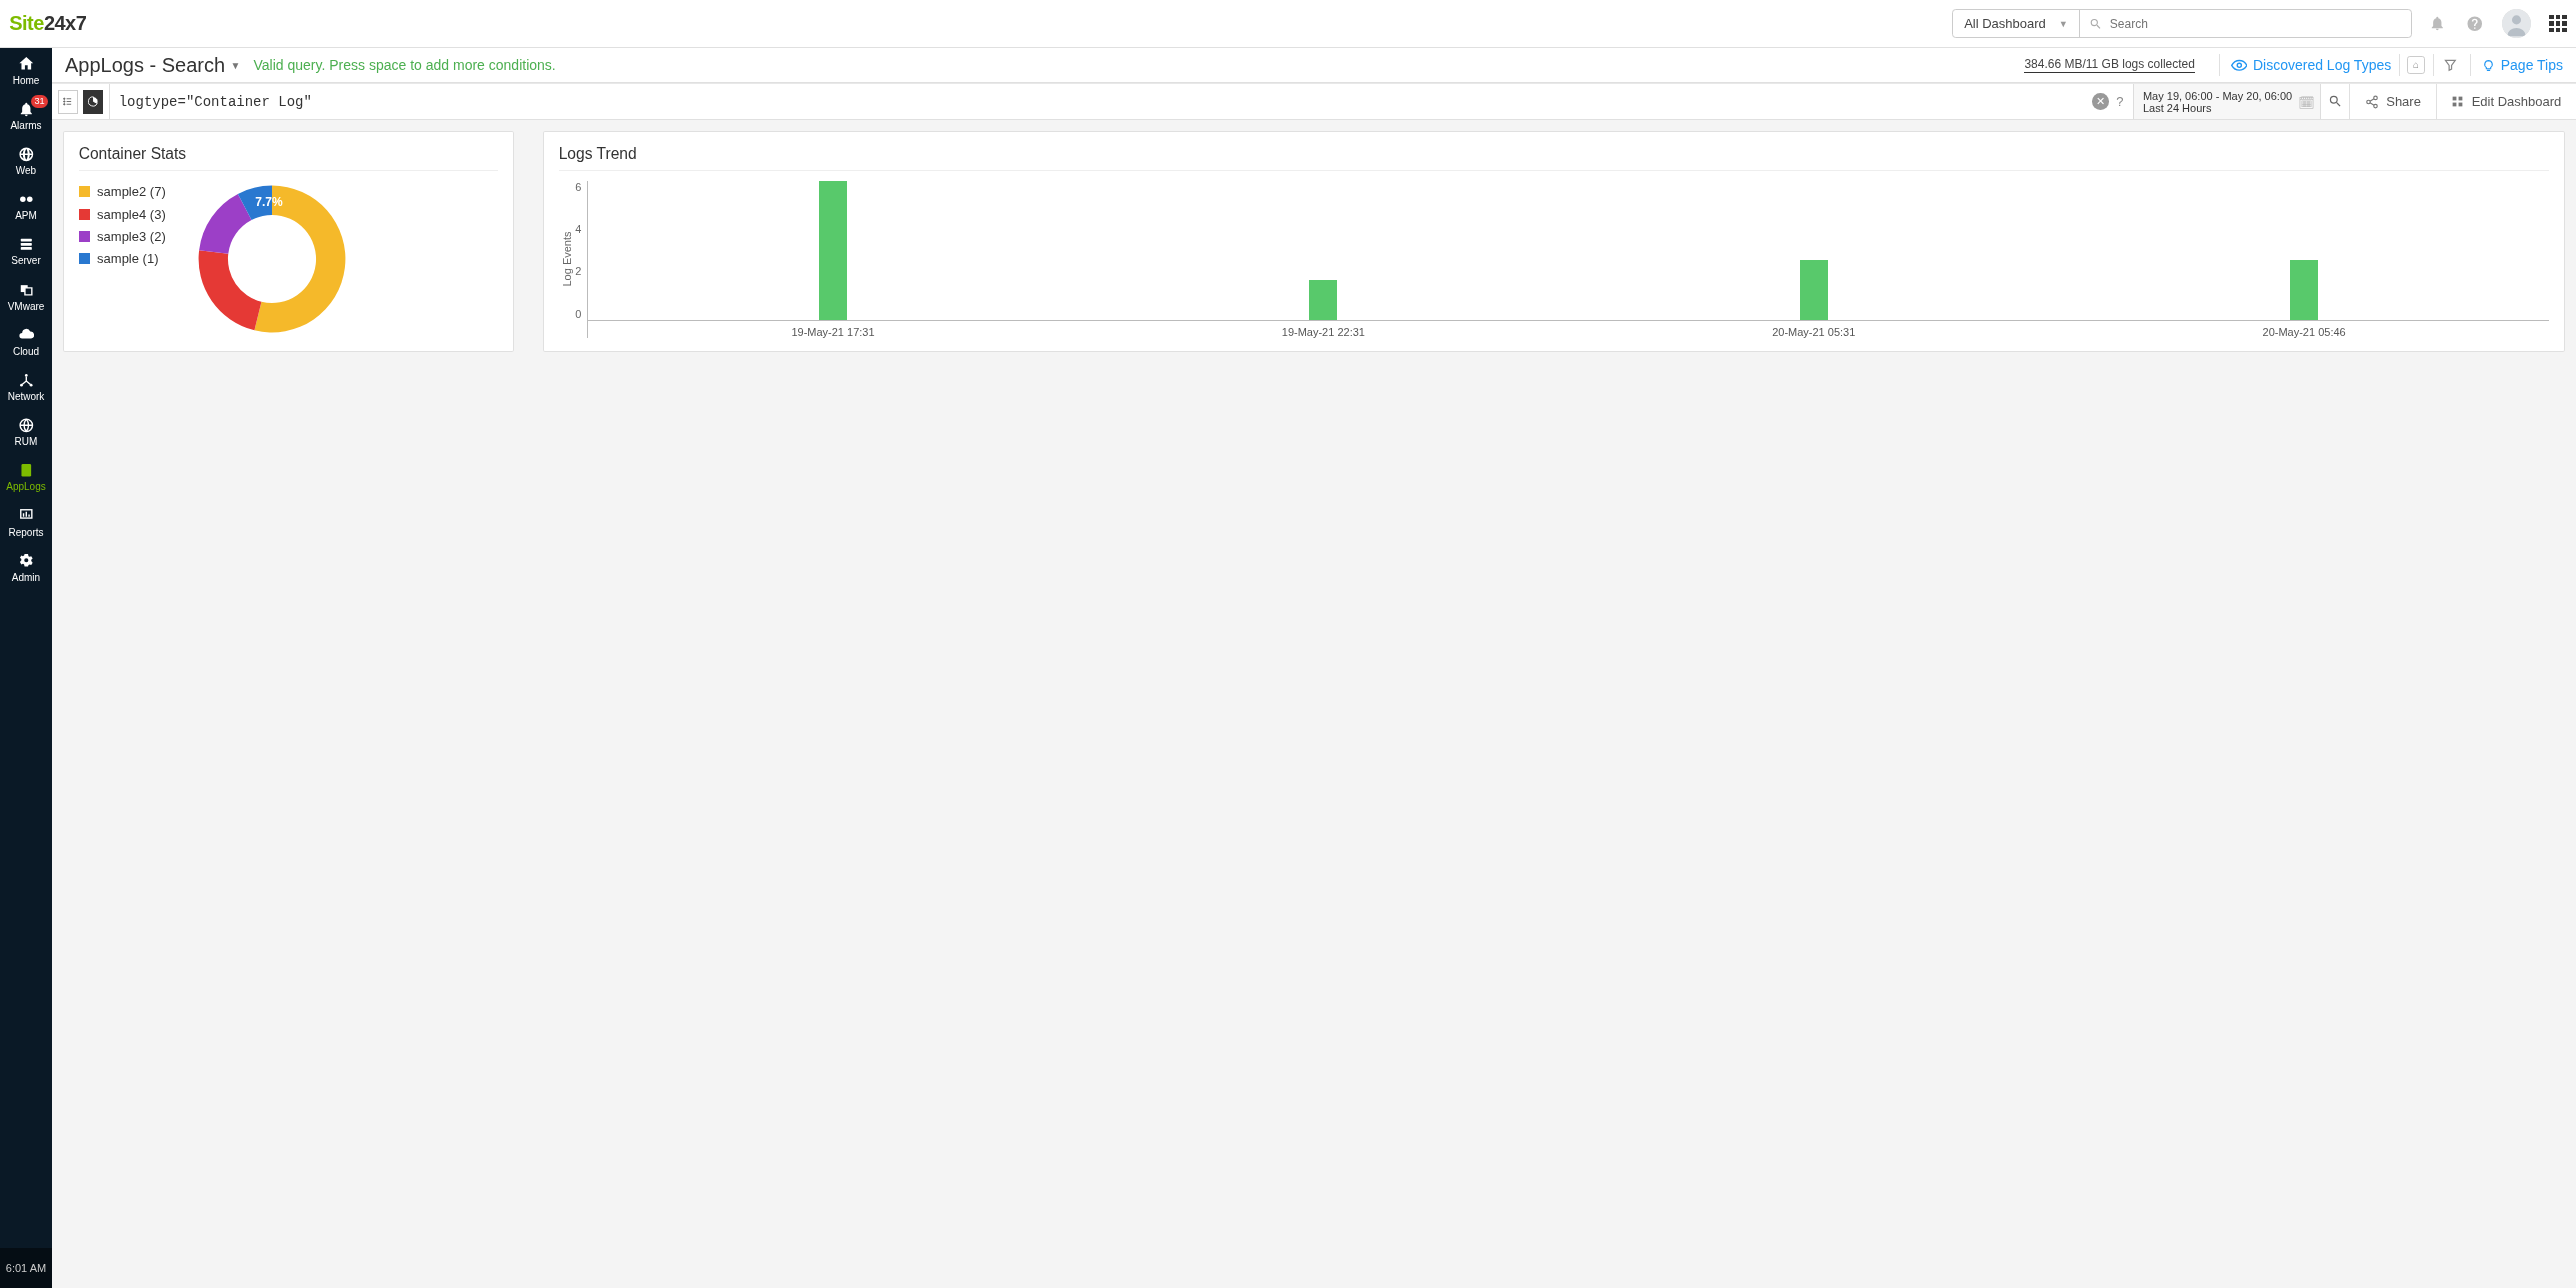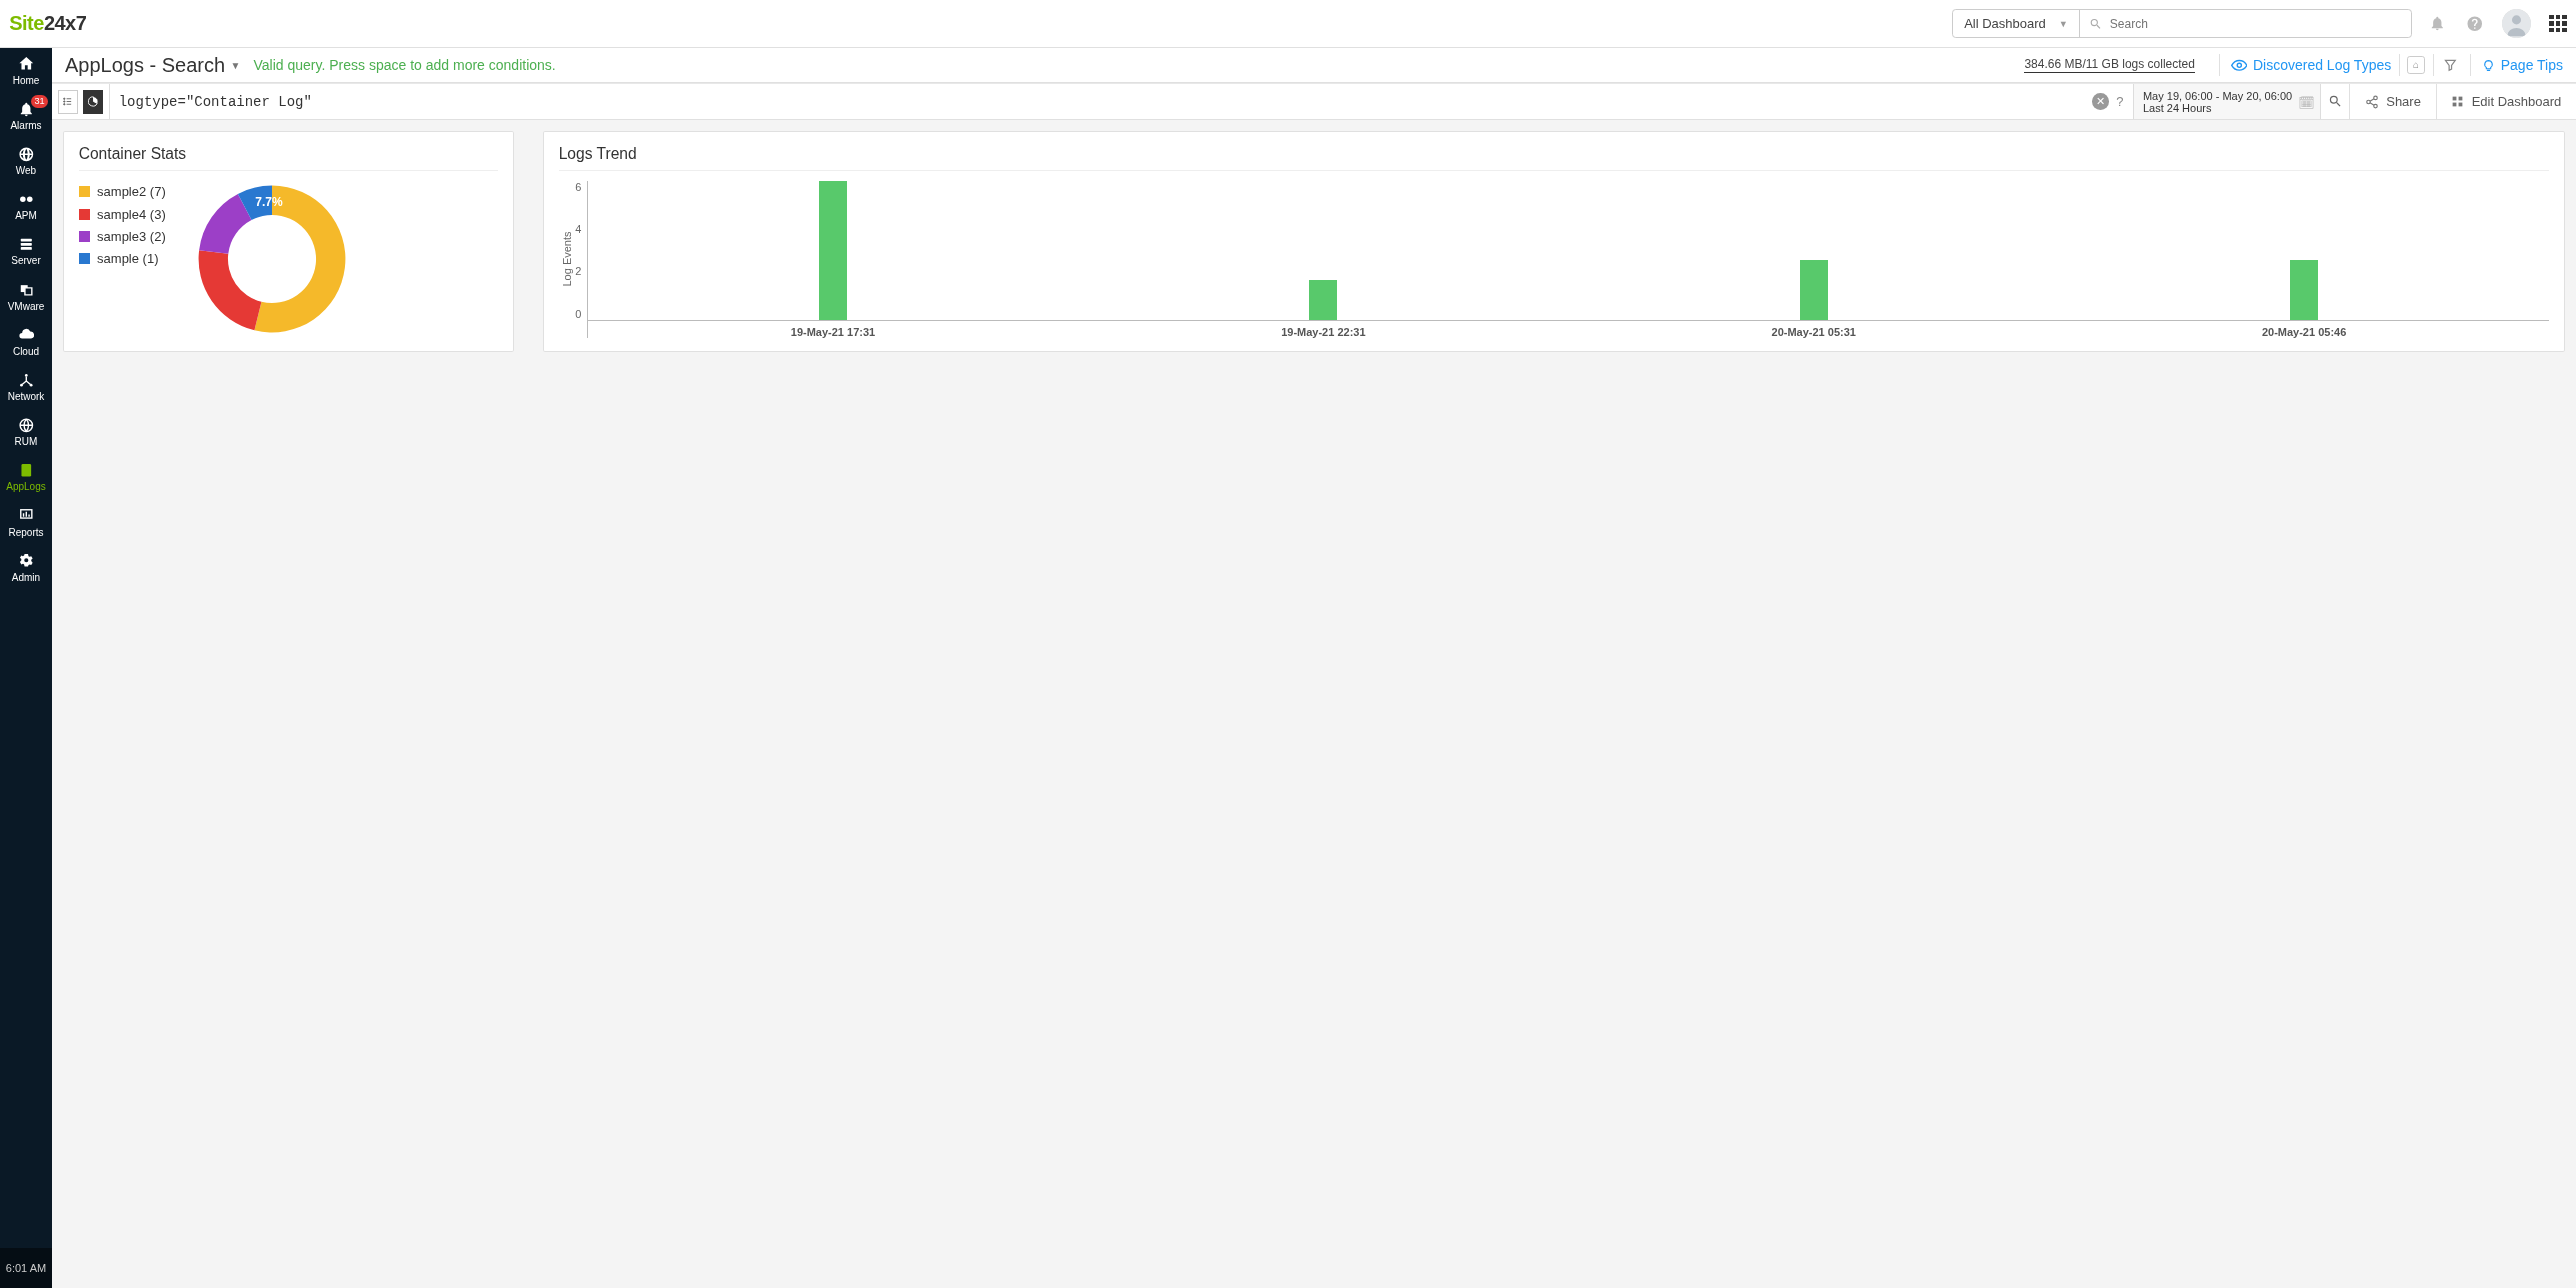--- a/index.html
+++ b/index.html
@@ -75,21 +75,21 @@
 .legend-row { display: flex; align-items: center; gap: 7.4px; font-size: 13px; color: #333; }
 .legend-sw { width: 11px; height: 11px; }
 .donut-wrap { position: relative; width: 156px; height: 156px; }
 .donut-label { position: absolute; top: 14.7px; left: 50%; transform: translateX(-60%); color: #fff; font-size: 12px; font-weight: 600; }
 
 
 .chart { flex: 1; display: flex; }
 .ylabel-wrap { display: flex; flex-direction: column; align-items: center; justify-content: center; width: 14.7px; }
 .ylabel { transform: rotate(-90deg); white-space: nowrap; font-size: 11px; color: #666; }
 .yaxis { display: flex; flex-direction: column; justify-content: space-between; padding: 0 5.5px 18.4px 1.8px; font-size: 11px; color: #666; }
-.plot { flex: 1; position: relative; border-left: 0.9px solid #bbb; font-weight: bold; }
+.plot { flex: 1; position: relative; border-left: 0.9px solid #bbb; }
 .bars-row { position: absolute; inset: 0 0 18.4px 0; display: flex; align-items: flex-end; justify-content: space-around; }
 .bar-col { display: flex; flex-direction: column; align-items: center; width: 25%; position: relative; height: 100%; justify-content: flex-end; }
 .bar { width: 28px; background: #58c96b; }
 .xaxis-line { position: absolute; bottom: 17.5px; left: 0; right: 0; height: 0.9px; background: #bbb; }
 .xticks { position: absolute; bottom: 0; left: 0; right: 0; display: flex; justify-content: space-around; font-size: 11px; color: #555; }
 </style>
 </head>
 <body>
 
 <div class="top-header">

